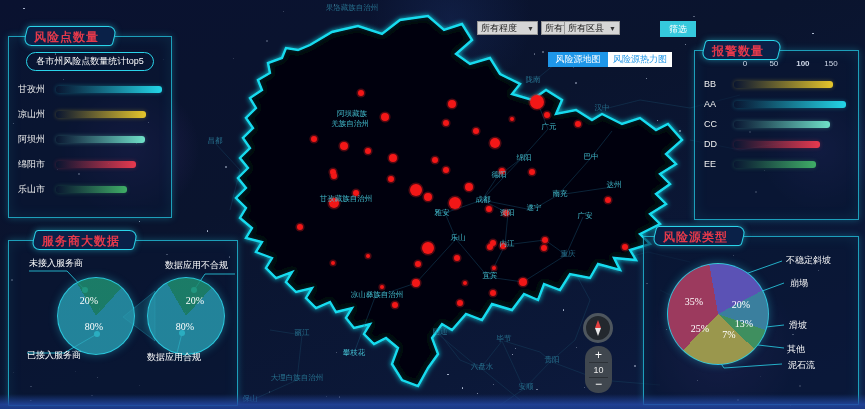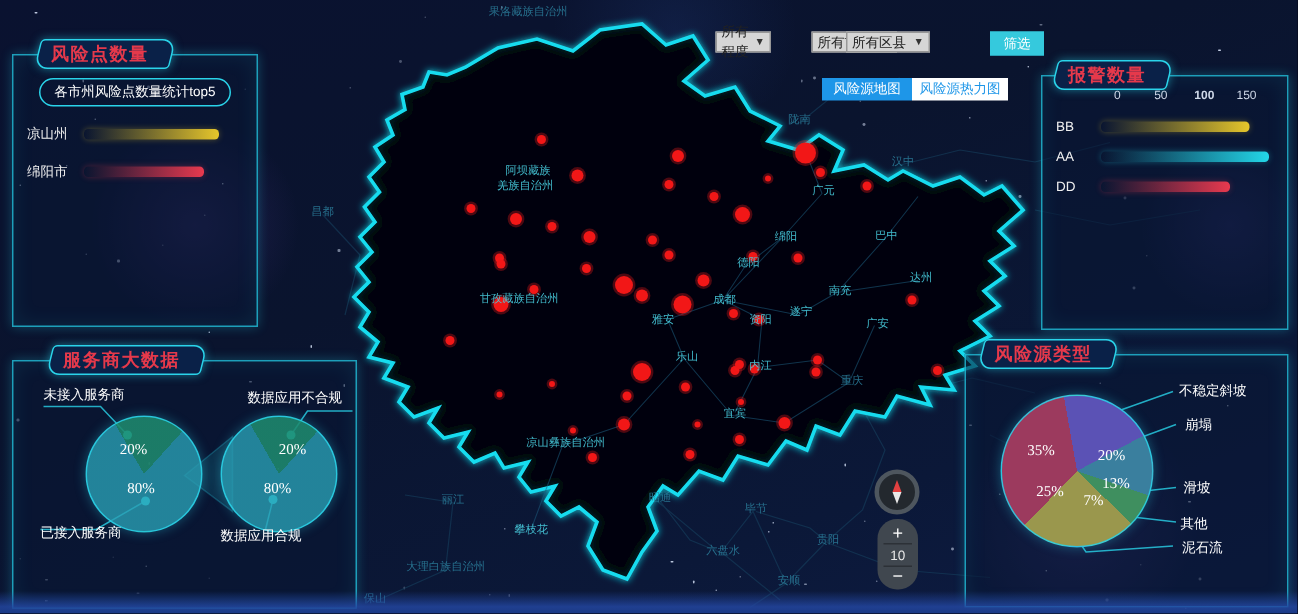--- a/index.html
+++ b/index.html
@@ -65,21 +65,21 @@
   .rs-n-0{left:146px;top:40px}.rs-n-1{left:145px;top:82px}.rs-n-2{left:143px;top:106px}
   .rs-n-3{left:144px;top:122px}.rs-n-4{left:142px;top:17px}
   .rs-p-0{left:97px;top:67px}.rs-p-1{left:100px;top:86px}.rs-p-2{left:85px;top:97px}
   .rs-p-3{left:56px;top:91px}.rs-p-4{left:50px;top:64px}
 
   
   .dd{position:absolute;top:21px;height:14px;background:#d6d6d6;border:1px solid #979797;
     font-size:9px;color:#222;display:flex;align-items:center;justify-content:space-between;
     padding:0 3px;box-sizing:border-box;cursor:pointer;}
   .dd .chev{font-size:7px;color:#333;margin-left:3px;}
-  #dd-degree{left:477px;width:37px}#dd-city{left:541px;width:57px}#dd-district{left:564px;width:56px}
+  #dd-degree{left:477px;width:61px}#dd-city{left:541px;width:57px}#dd-district{left:564px;width:56px}
   #filter-btn{position:absolute;left:660px;top:21px;width:34px;height:14px;background:#35c9dd;
     color:#fff;font-size:9px;display:flex;align-items:center;justify-content:center;
     border:1px solid #35c9dd;cursor:pointer;}
   .seg{position:absolute;top:52px;height:15px;font-size:9px;display:flex;align-items:center;
     justify-content:center;cursor:pointer;box-sizing:border-box;}
   #mode-map{left:548px;width:60px;background:#1e96e8;color:#fff;}
   #mode-heat{left:608px;width:64px;background:#fff;color:#1e96e8;}
 
   
   #compass{position:absolute;left:583px;top:313px;width:30px;height:30px;border-radius:50%;
@@ -441,29 +441,47 @@
     <div class="zbtn">−</div>
   </div>
 
   <div class="panel" id="panel-risk-points">
     <div class="panel-tab">
       <span>风险点数量</span>
     </div>
     <div class="pill">各市州风险点数量统计top5</div>
     <div id="risk-points-rows">
         <div class="brow">
+          <span class="blbl">甘孜州</span>
+          <div class="btrack">
+            <div class="bbar" style="width: 100%; background: linear-gradient(90deg, rgba(8, 18, 40, 0.12), rgb(35, 214, 232)); box-shadow: rgba(35, 214, 232, 0.333) 0px 0px 4px;"></div>
+          </div>
+        </div>
+        <div class="brow">
           <span class="blbl">凉山州</span>
           <div class="btrack">
             <div class="bbar" style="width: 85%; background: linear-gradient(90deg, rgba(8, 18, 40, 0.12), rgb(230, 198, 43)); box-shadow: rgba(230, 198, 43, 0.333) 0px 0px 4px;"></div>
           </div>
         </div>
         <div class="brow">
+          <span class="blbl">阿坝州</span>
+          <div class="btrack">
+            <div class="bbar" style="width: 84%; background: linear-gradient(90deg, rgba(8, 18, 40, 0.12), rgb(111, 224, 200)); box-shadow: rgba(111, 224, 200, 0.333) 0px 0px 4px;"></div>
+          </div>
+        </div>
+        <div class="brow">
           <span class="blbl">绵阳市</span>
           <div class="btrack">
             <div class="bbar" style="width: 75%; background: linear-gradient(90deg, rgba(8, 18, 40, 0.12), rgb(232, 57, 78)); box-shadow: rgba(232, 57, 78, 0.333) 0px 0px 4px;"></div>
+          </div>
+        </div>
+        <div class="brow">
+          <span class="blbl">乐山市</span>
+          <div class="btrack">
+            <div class="bbar" style="width: 67%; background: linear-gradient(90deg, rgba(8, 18, 40, 0.12), rgb(63, 174, 102)); box-shadow: rgba(63, 174, 102, 0.333) 0px 0px 4px;"></div>
           </div>
         </div>
       </div>
   </div>
 
   <div class="panel" id="panel-alarms">
     <div class="panel-tab">
       <span>报警数量</span>
     </div>
     <div class="axis" id="alarms-axis">
@@ -479,23 +497,35 @@
             <div class="bbar" style="width: 86.4865%; background: linear-gradient(90deg, rgba(8, 18, 40, 0.12), rgb(230, 198, 43)); box-shadow: rgba(230, 198, 43, 0.333) 0px 0px 4px;"></div>
           </div>
         </div>
         <div class="brow">
           <span class="blbl">AA</span>
           <div class="btrack">
             <div class="bbar" style="width: 97.2973%; background: linear-gradient(90deg, rgba(8, 18, 40, 0.12), rgb(35, 214, 232)); box-shadow: rgba(35, 214, 232, 0.333) 0px 0px 4px;"></div>
           </div>
         </div>
         <div class="brow">
+          <span class="blbl">CC</span>
+          <div class="btrack">
+            <div class="bbar" style="width: 83.7838%; background: linear-gradient(90deg, rgba(8, 18, 40, 0.12), rgb(111, 224, 200)); box-shadow: rgba(111, 224, 200, 0.333) 0px 0px 4px;"></div>
+          </div>
+        </div>
+        <div class="brow">
           <span class="blbl">DD</span>
           <div class="btrack">
             <div class="bbar" style="width: 74.5946%; background: linear-gradient(90deg, rgba(8, 18, 40, 0.12), rgb(232, 57, 78)); box-shadow: rgba(232, 57, 78, 0.333) 0px 0px 4px;"></div>
+          </div>
+        </div>
+        <div class="brow">
+          <span class="blbl">EE</span>
+          <div class="btrack">
+            <div class="bbar" style="width: 71.3514%; background: linear-gradient(90deg, rgba(8, 18, 40, 0.12), rgb(63, 174, 102)); box-shadow: rgba(63, 174, 102, 0.333) 0px 0px 4px;"></div>
           </div>
         </div>
       </div>
   </div>
 
   <div class="panel" id="panel-service">
     <div class="panel-tab">
       <span>服务商大数据</span>
     </div>
     <svg class="lines" width="228" height="164">

